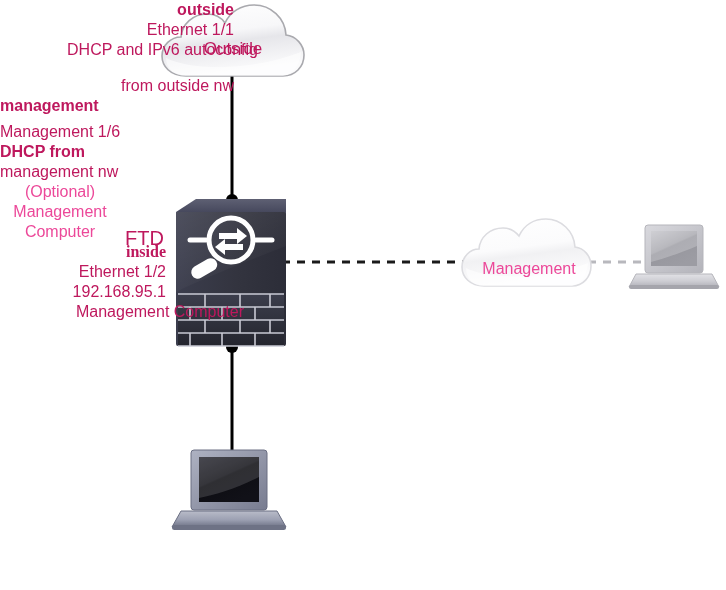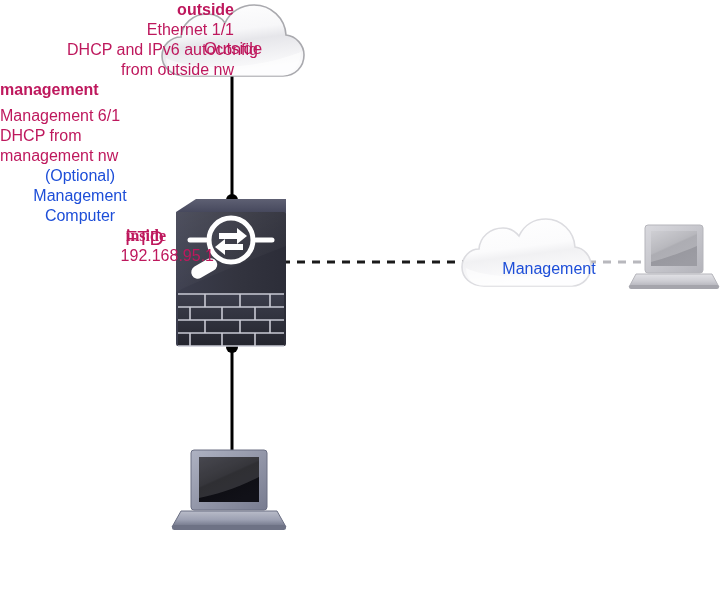--- a/index.html
+++ b/index.html
@@ -27,21 +27,21 @@
     font-family: "Liberation Sans", sans-serif;
     font-size: 16px;
     line-height: 20px;
     white-space: nowrap;
     color: #be185d;
   }
   .label.bold { font-weight: bold; }
   .label.right { text-align: right; }
   .label.left { text-align: left; }
   .label.center { text-align: center; }
-  .label.muted { color: #1d4ed8; padding-left: 20px; }
+  .label.muted { color: #ec4899; }
   #outside-cloud-label {
     left: 160px; top: 39px; width: 146px;
     font-size: 17px;
   }
 
   
   #outside-link-text {
     left: -8px; top: 100px; width: 234px;
   }
 
@@ -252,39 +252,41 @@
     <rect x="172" y="525" width="114" height="5" rx="2.5" fill="#6e7285"></rect>
   </g>
 </svg>
 
 <div class="label center" id="outside-cloud-label">Outside</div>
 
 <div id="outside-link-text">
   <div class="label right bold" style="position:relative; width:100%;">outside</div>
   <div class="label right" style="position:relative; width:100%;text-align:right;">Ethernet 1/1</div>
   <div class="label right" style="position:relative; width:100%;margin-left:24px;">DHCP and IPv6 autoconfig</div>
-  <div class="label right" style="position:relative; width:100%;">from outside nw</div>
+  <div class="label right" style="position:relative; width:100%;margin-top:16px;">from outside nw</div>
 </div>
 
 <div class="label right" id="ftd-label">FTD</div>
 
 <div id="management-link-text">
   <div class="label left bold" style="position:relative; width:100%;">management</div>
-  <div class="label left" style="position:relative; width:100%; margin-top:6px;">Management 6/1</div>
-  <div class="label left" style="position:relative; width:100%;">DHCP from</div>
+  <div class="label left" style="position:relative; width:100%; margin-top:6px;">Management 1/6</div>
+  <div class="label left" style="position:relative; width:100%;font-weight:bold;">DHCP from</div>
   <div class="label left" style="position:relative; width:100%;">management nw</div>
 </div>
 
 <div class="label center muted" id="management-cloud-label">Management</div>
 
 <div id="optional-laptop-text">
   <div class="label center muted" style="position:relative; width:100%;">(Optional)</div>
   <div class="label center muted" style="position:relative; width:100%;">Management</div>
   <div class="label center muted" style="position:relative; width:100%;">Computer</div>
 </div>
 
 <div id="inside-link-text">
   <div class="label right bold" style="position:relative; width:100%;font-family:Liberation Serif, serif;">inside</div>
-  <div class="label right" style="position:relative; width:100%;margin-left:48px;">192.168.95.1</div>
+  <div class="label right" style="position:relative; width:100%;">Ethernet 1/2</div>
+  <div class="label right" style="position:relative; width:100%;">192.168.95.1</div>
 </div>
 
 <div id="inside-laptop-text">
+  <div class="label center" style="position:relative; width:100%;">Management Computer</div>
 </div>
 
 </body></html>

